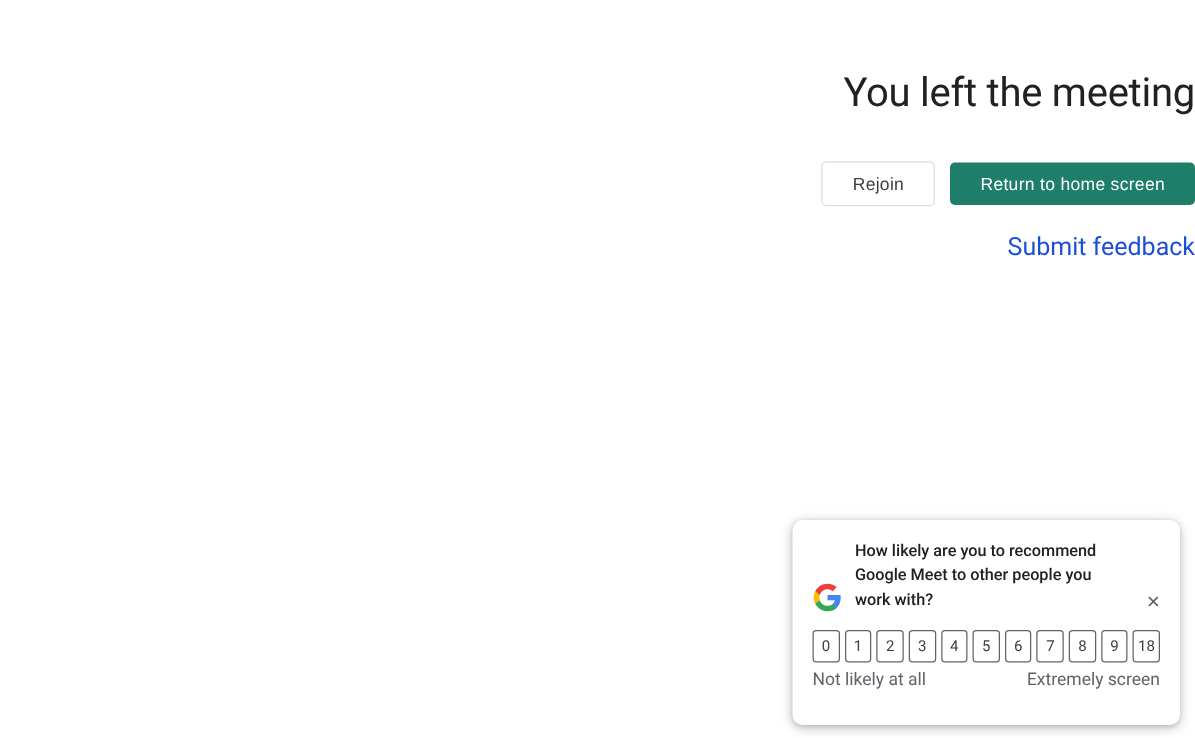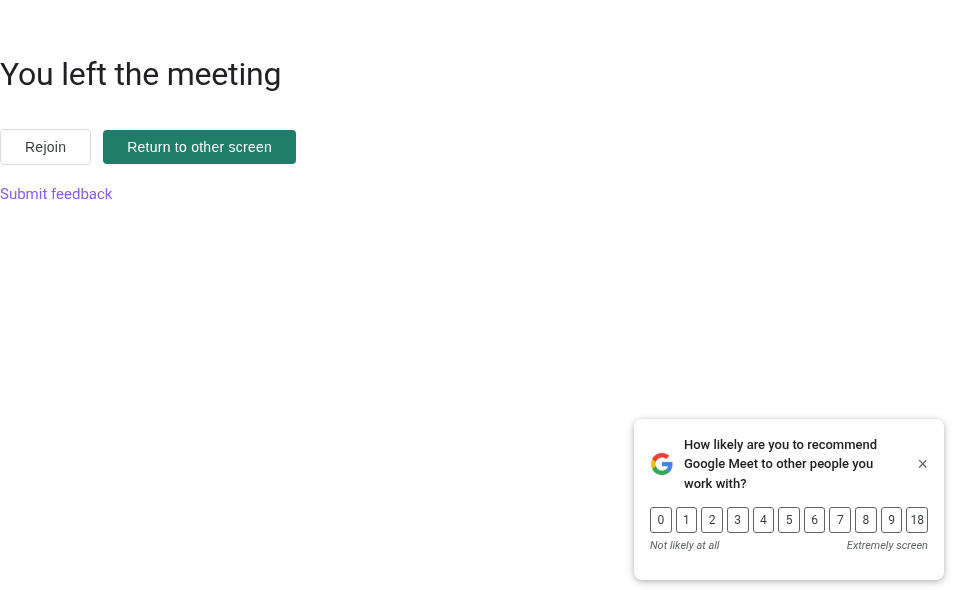--- a/index.html
+++ b/index.html
@@ -13,21 +13,21 @@
       height: 590px;
       background: #ffffff;
       font-family: 'Google Sans', Roboto, Arial, sans-serif;
       position: relative;
       overflow: hidden;
     }
 
     .main-content {
       display: flex;
       flex-direction: column;
-      align-items: flex-start;
+      align-items: flex-end;
       padding-top: 55px;
     }
 
     .main-title {
       font-size: 32px;
       font-weight: 400;
       color: #202124;
       margin-bottom: 36px;
       letter-spacing: -0.2px;
     }
@@ -58,41 +58,41 @@
       background: #1e7e6a;
       border-radius: 4px;
       font-size: 14px;
       font-weight: 500;
       color: #ffffff;
       cursor: pointer;
       letter-spacing: 0.25px;
     }
 
     .submit-feedback {
-      color: #8b5cf6;
-      font-size: 15px;
+      color: #1d4ed8;
+      font-size: 20px;
       cursor: pointer;
       text-decoration: none;
     }
 
     
     .survey-popup {
       position: absolute;
       bottom: 10px;
       right: 12px;
       width: 310px;
       background: #ffffff;
       border-radius: 8px;
       box-shadow: 0 2px 10px rgba(0,0,0,0.2), 0 1px 4px rgba(0,0,0,0.15);
       padding: 16px;
     }
 
     .survey-header {
       display: flex;
-      align-items: center;
+      align-items: flex-end;
       gap: 10px;
       margin-bottom: 14px;
     }
 
     .survey-question {
       font-size: 13px;
       color: #202124;
       line-height: 1.5;
       flex: 1;
       font-weight: 500;
@@ -131,23 +131,22 @@
       font-family: 'Google Sans', Roboto, Arial, sans-serif;
     }
 
     .rating-labels {
       display: flex;
       justify-content: space-between;
       margin-bottom: 12px;
     }
 
     .rating-label {
-      font-size: 11px;
+      font-size: 14px;
       color: #5f6368;
-      font-style: italic;
     }
 
     .survey-footer {
       font-size: 11px;
       color: #5f6368;
       line-height: 1.5;
     }
 
     .survey-footer a {
       color: #1a73e8;
@@ -161,21 +160,21 @@
     }
   </style>
 </head>
 <body>
 
 <div class="main-content">
   <h1 class="main-title">You left the meeting</h1>
 
   <div class="button-row">
     <button class="btn-rejoin">Rejoin</button>
-    <button class="btn-return">Return to other screen</button>
+    <button class="btn-return">Return to home screen</button>
   </div>
 
   <a class="submit-feedback" href="#">Submit feedback</a>
 </div>
 
 <div class="survey-popup">
   <div class="survey-header">
 
     <svg class="g-logo-circle" viewBox="0 0 24 24" xmlns="http://www.w3.org/2000/svg">
       <path d="M22.56 12.25c0-.78-.07-1.53-.2-2.25H12v4.26h5.92c-.26 1.37-1.04 2.53-2.21 3.31v2.77h3.57c2.08-1.92 3.28-4.74 3.28-8.09z" fill="#4285F4"></path>

